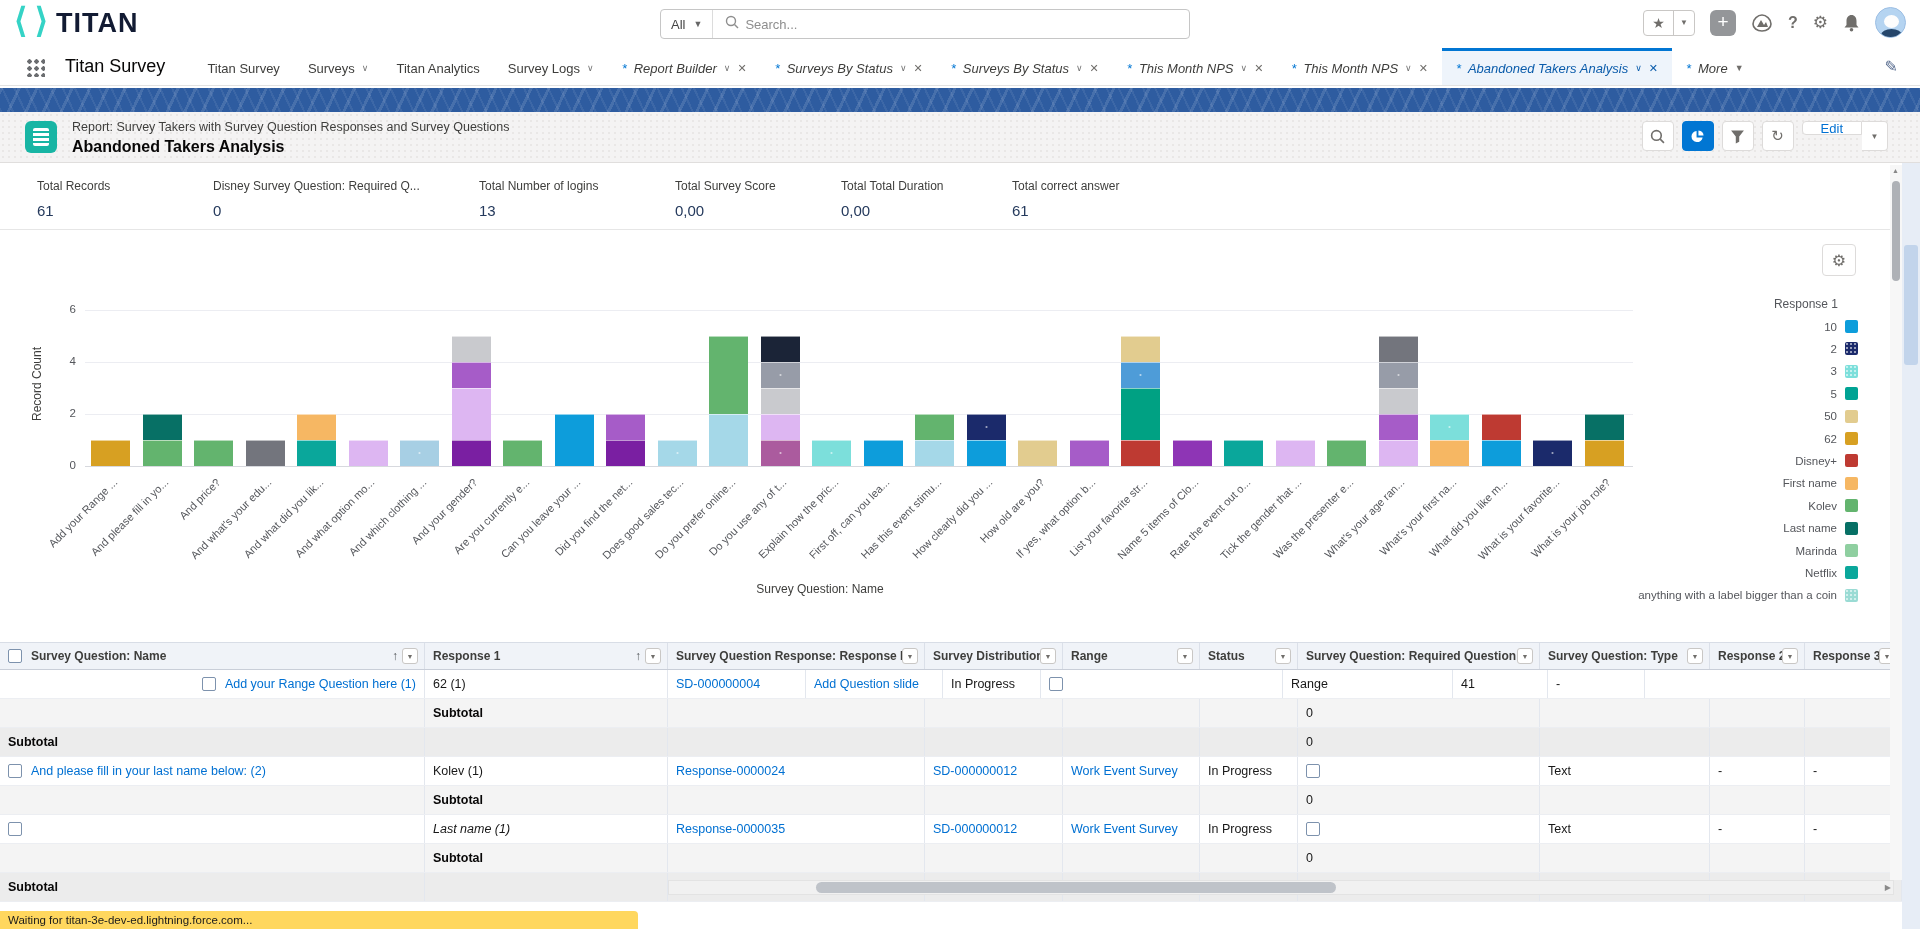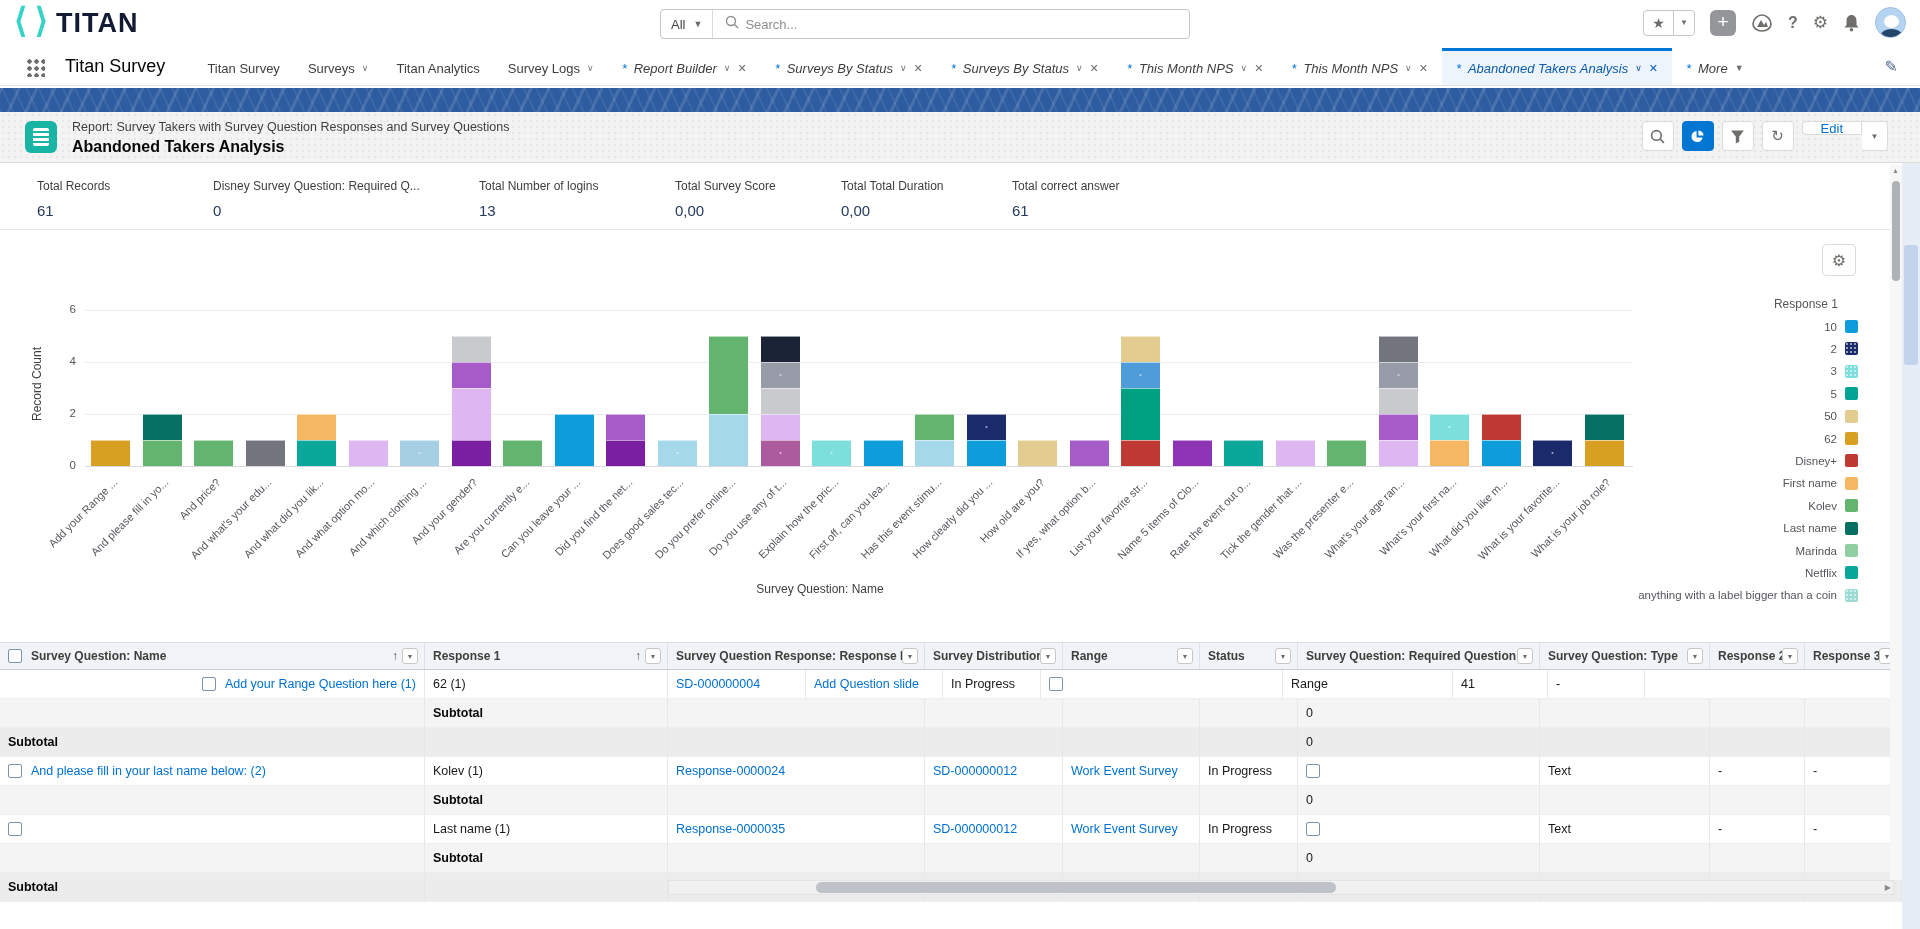--- a/index.html
+++ b/index.html
@@ -687,21 +687,21 @@
           <span>0</span>
         </div>
         <div class="td" style="width: 170px; flex: 0 0 170px;"></div>
         <div class="td" style="width: 95px; flex: 0 0 95px;"></div>
         <div class="td" style="width: 97px; flex: 0 0 97px;"></div>
       </div>
       <div class="trow">
         <div class="td" style="width: 425px; flex: 0 0 425px;">
           <span class="cb"></span>
         </div>
-        <div class="td" style="width: 243px; flex: 0 0 243px;">
+        <div class="td" style="width: 243px; flex: 0 0 243px; font-style: italic;">
           <span>Last name (1)</span>
         </div>
         <div class="td" style="width: 257px; flex: 0 0 257px;">
           <span class="link">Response-0000035</span>
         </div>
         <div class="td" style="width: 138px; flex: 0 0 138px;">
           <span class="link">SD-000000012</span>
         </div>
         <div class="td" style="width: 137px; flex: 0 0 137px;">
           <span class="link">Work Event Survey</span>
@@ -759,13 +759,14 @@
     <div id="hright">▶</div>
   </div>
   <div id="vscroll">
     <div id="vup">▲</div>
     <div id="vthumb"></div>
   </div>
   <div id="edge-strip">
     <div id="edge-thumb"></div>
   </div>
 
+  <div id="toast">Waiting for titan-3e-dev-ed.lightning.force.com...</div>
 </div>
 
 </body></html>

